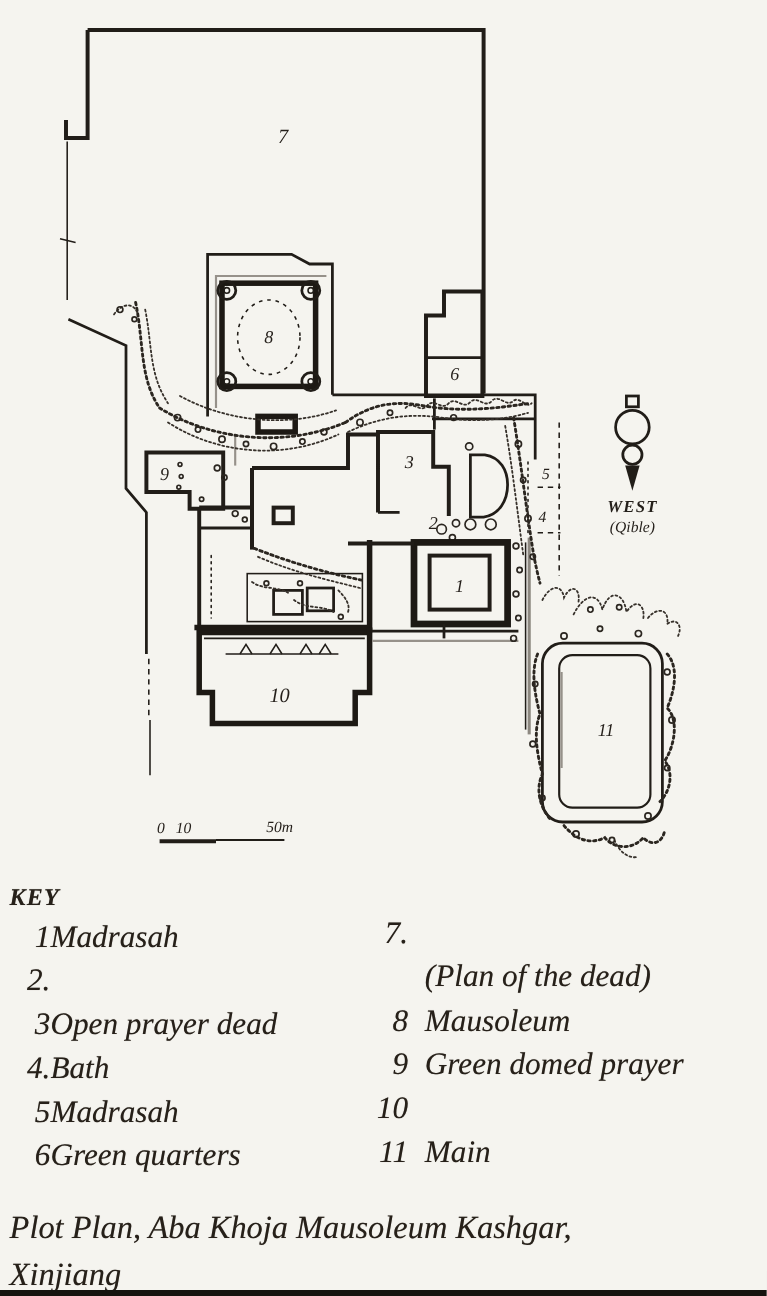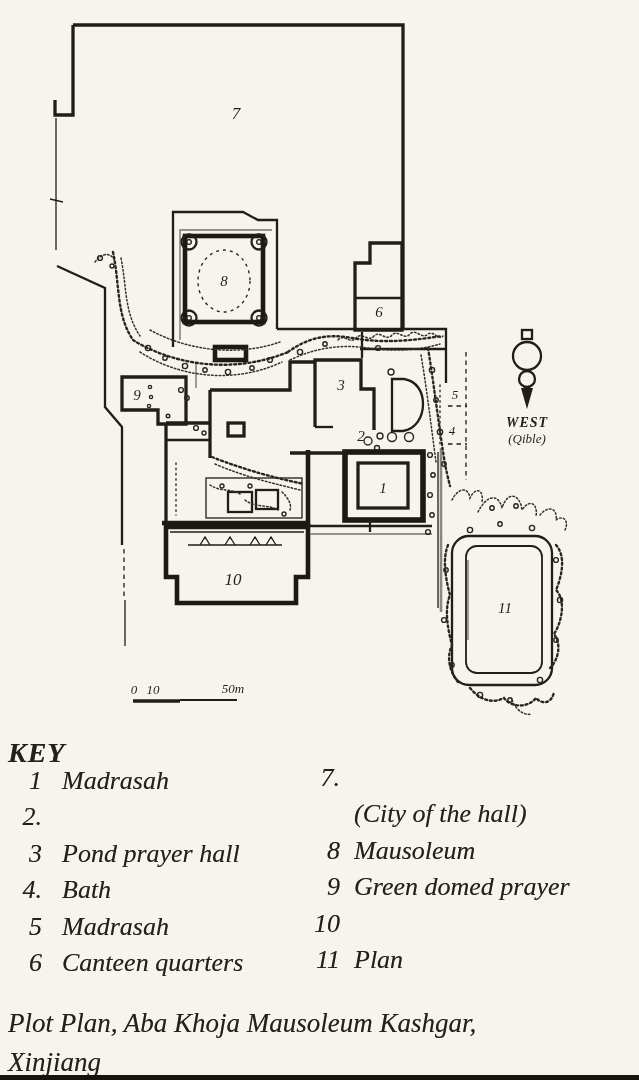--- a/index.html
+++ b/index.html
@@ -23,29 +23,29 @@
   .veg{fill:none;stroke:#2b2620;stroke-width:2.4px;stroke-dasharray:2 2.8;stroke-linecap:round;}
   .veg2{fill:none;stroke:#36302a;stroke-width:1.5px;stroke-dasharray:1.6 2.2;stroke-linecap:round;}
   .vc{fill:none;stroke:#2b2620;stroke-width:1.4px;}
   .lbl{font-family:"Liberation Serif","DejaVu Serif",serif;font-style:italic;
        font-size:15px;fill:#241f1a;text-anchor:middle;}
   .lbl-big{font-size:17px;}
   .lbl-sm{font-size:13px;}
   .lbl-bold{font-weight:bold;font-size:14px;letter-spacing:1px;}
   
   .key-title{position:absolute;left:8px;top:737px;font-style:italic;font-weight:600;
-             font-size:28px;letter-spacing:1px;text-shadow:0 0 .6px rgba(40,32,24,.5);}
+             font-size:20px;letter-spacing:1px;text-shadow:0 0 .6px rgba(40,32,24,.5);}
   .key-col{position:absolute;font-style:italic;font-size:26px;
            text-shadow:0 0 .6px rgba(40,32,24,.45);}
   .key-col-left{left:12px;top:766px;}
   .key-col-right{left:298px;top:763px;}
   .key-row{display:flex;height:36.4px;align-items:baseline;}
   .key-num{display:inline-block;width:30px;text-align:right;flex:none;}
   .key-col-right .key-num{width:42px;}
-  .key-label{margin-left:20px;white-space:nowrap;}
+  .key-label{white-space:nowrap;}
   .key-col-right .key-label{margin-left:14px;}
   .caption{position:absolute;left:8px;top:1004px;font-style:italic;font-size:27px;
            line-height:39px;text-shadow:0 0 .6px rgba(40,32,24,.45);}
   .scan-edge{position:absolute;left:0;bottom:0;width:639px;height:5px;background:#16120e;}
 </style>
 </head>
 <body>
 
 <div class="page">
 
@@ -276,58 +276,58 @@
   <div class="key-col key-col-left">
     <div class="key-row">
       <span class="key-num">1</span>
       <span class="key-label">Madrasah</span>
     </div>
     <div class="key-row">
       <span class="key-num">2.</span>
     </div>
     <div class="key-row">
       <span class="key-num">3</span>
-      <span class="key-label">Pond prayer hall</span>
+      <span class="key-label">Open prayer dead</span>
     </div>
     <div class="key-row">
       <span class="key-num">4.</span>
       <span class="key-label">Bath</span>
     </div>
     <div class="key-row">
       <span class="key-num">5</span>
       <span class="key-label">Madrasah</span>
     </div>
     <div class="key-row">
       <span class="key-num">6</span>
-      <span class="key-label">Canteen quarters</span>
+      <span class="key-label">Green quarters</span>
     </div>
   </div>
 
   <div class="key-col key-col-right">
     <div class="key-row">
       <span class="key-num">7.</span>
     </div>
     <div class="key-row">
       <span class="key-num"></span>
-      <span class="key-label">(City of the hall)</span>
+      <span class="key-label">(Plan of the dead)</span>
     </div>
     <div class="key-row">
       <span class="key-num">8</span>
       <span class="key-label">Mausoleum</span>
     </div>
     <div class="key-row">
       <span class="key-num">9</span>
       <span class="key-label">Green domed prayer</span>
     </div>
     <div class="key-row">
       <span class="key-num">10</span>
     </div>
     <div class="key-row">
       <span class="key-num">11</span>
-      <span class="key-label">Plan</span>
+      <span class="key-label">Main</span>
     </div>
   </div>
 
   <div class="caption">
     <div>Plot Plan, Aba Khoja Mausoleum Kashgar,</div>
     <div>Xinjiang</div>
   </div>
 
   <div class="scan-edge"></div>
 </div>

